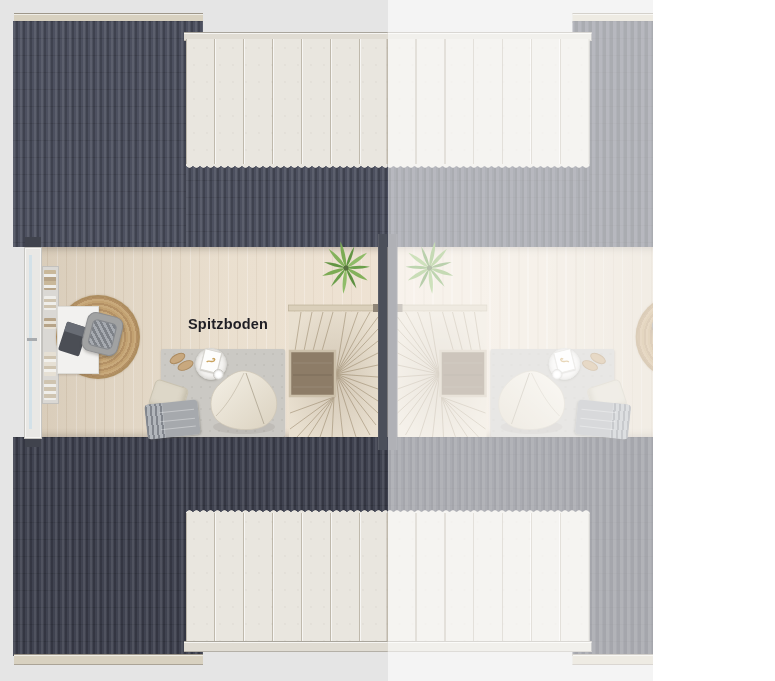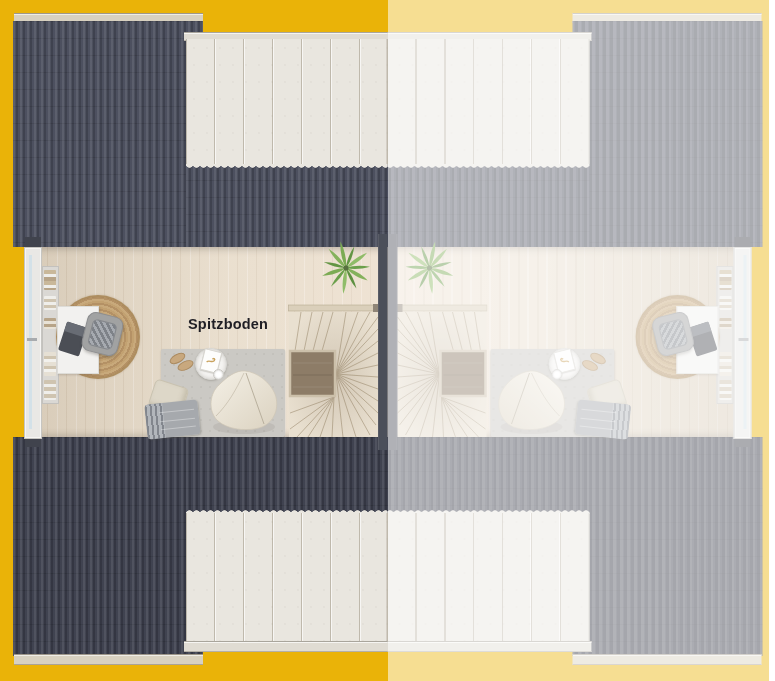--- a/index.html
+++ b/index.html
@@ -1,17 +1,17 @@
 <!DOCTYPE html>
 <html style="--roofTopDark: #494d5c; --roofBottomDark: #3c3f4d; --dormer: #e9e6df; --trim: #d8d1c0; --floor: #e4d9c7; --wall: #4b4f5a; --glass: #d3e1e8; --rugGray: #cbc9c4; --jute: #bb9a6c; --stairWood: #e9e0d0; --stairVoid: #8d7c67; --beanbag: #efeadd; --plantGreen: #74a44e; --text: #1f1e24; --fadeOverlay: rgba(255,255,255,0.56);"><head>
 <meta charset="utf-8">
 <style>
   html,body{margin:0;padding:0;background:#ffffff;}
   #canvas{
-    position:relative;width:769px;height:681px;background:#eab308;overflow:hidden;
+    position:relative;width:653px;height:681px;background:#e5e5e5;overflow:hidden;
     font-family:"Liberation Sans",sans-serif;
   }
   .abs{position:absolute;}
   
   .unit{position:absolute;top:0;width:387.5px;height:681px;}
   .unit-left{left:0;}
   .unit-right{left:387.5px;}
   .mirror{position:absolute;inset:0;transform:scaleX(-1);transform-origin:50% 50%;}
   .fade-overlay{position:absolute;inset:0;background:var(--fadeOverlay,rgba(255,255,255,0.56));pointer-events:none;}
   

